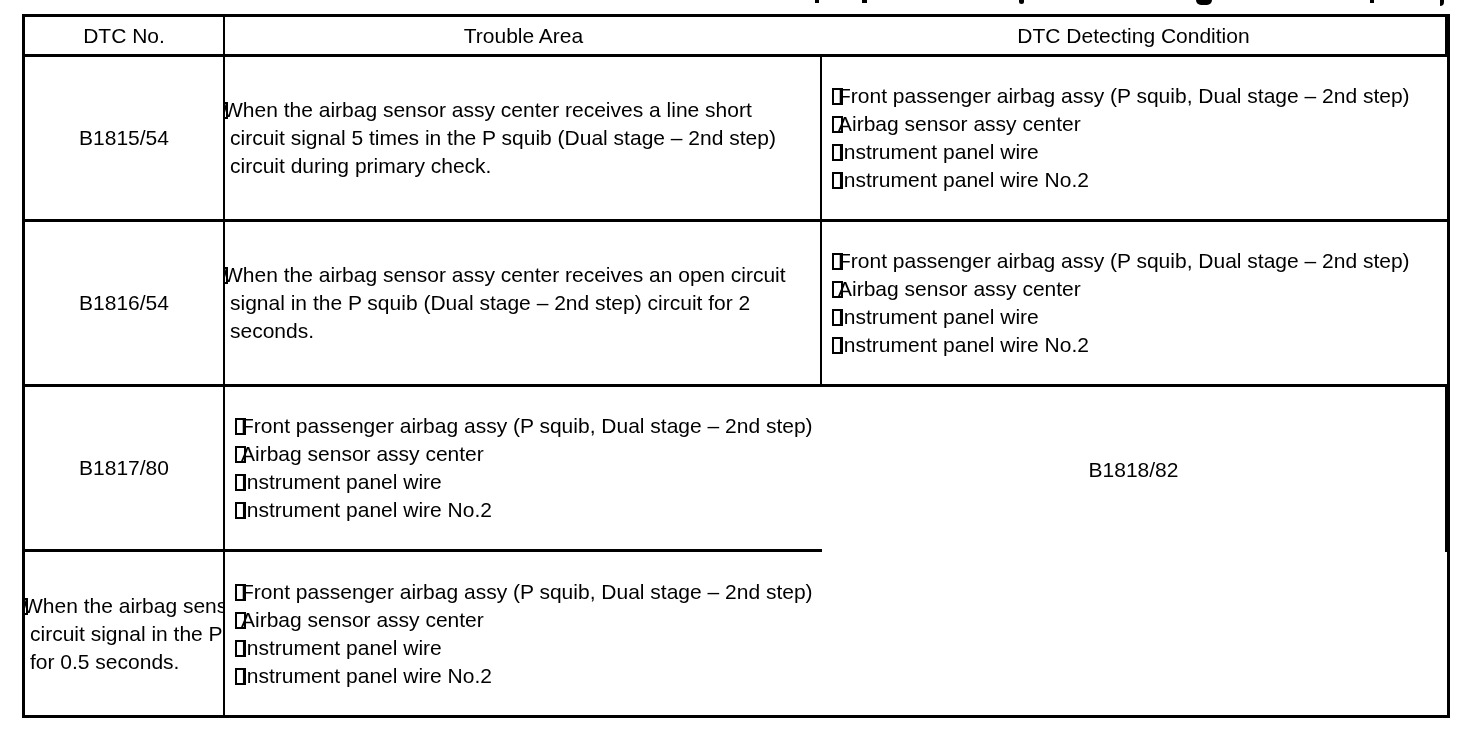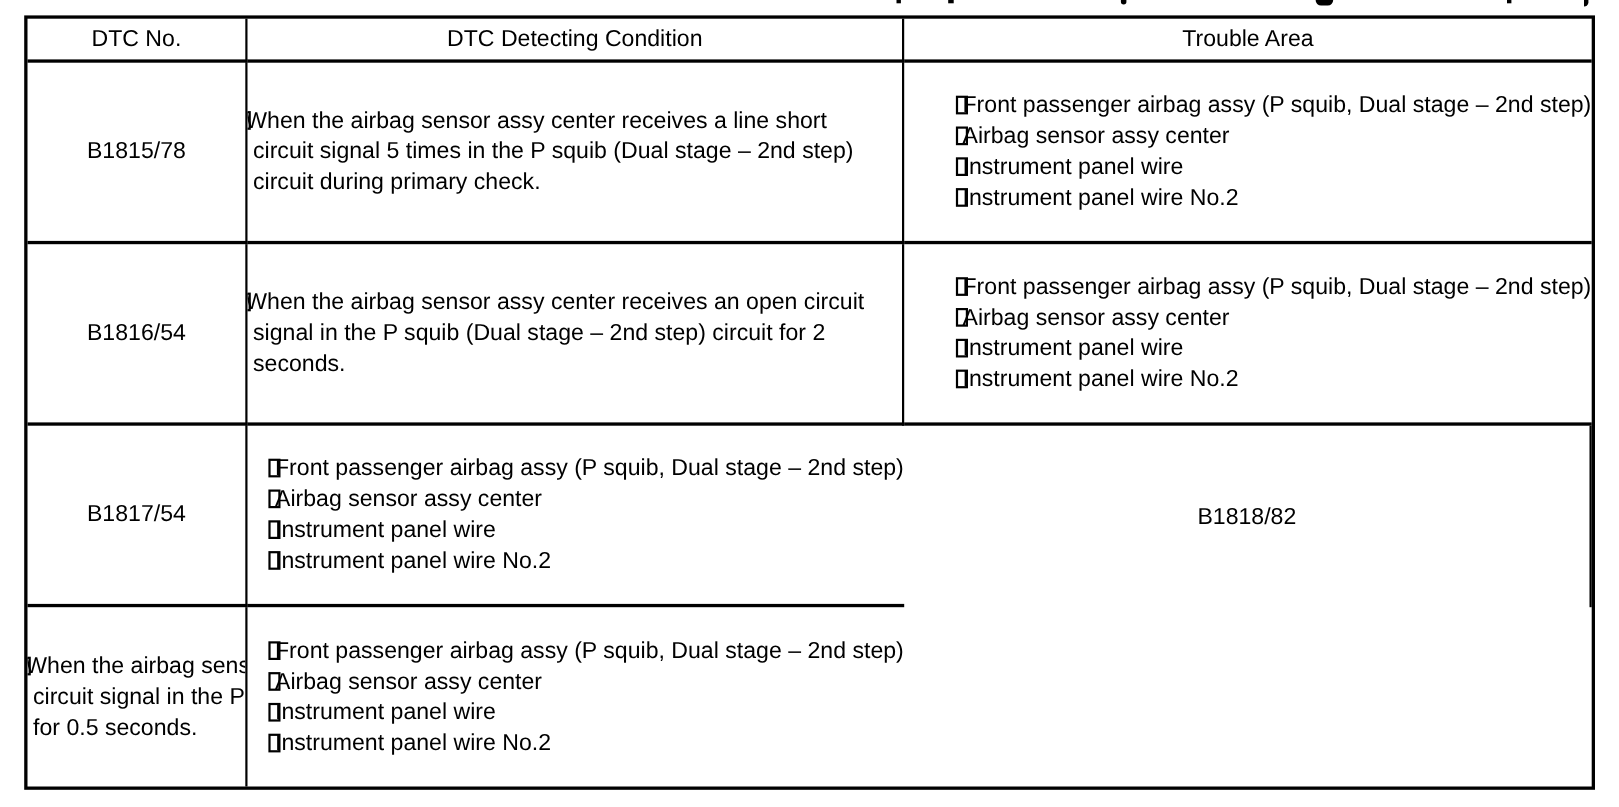--- a/index.html
+++ b/index.html
@@ -34,21 +34,21 @@
   .cell {
     border-right: 2px solid #000;
     border-bottom: 3px solid #000;
     display: flex;
     flex-direction: column;
     justify-content: center;
     font-size: 21px;
     line-height: 28px;
     overflow: hidden;
   }
-  .cell.last-col { border-right: none; align-items: flex-end; }
+  .cell.last-col { border-right: none; }
   .cell.last-row { border-bottom: none; }
   .cell.center { align-items: center; text-align: center; }
 
   .cond {
     margin-left: 5px;
     width: 560px;
     text-indent: -13px;
   }
   .trouble-item {
     margin-left: 20px;
@@ -75,29 +75,29 @@
   <div class="frag f3"></div>
   <div class="frag f4"></div>
   <div class="frag f5"></div>
   <div class="frag f6"></div>
 
   <div class="dtc-table">
 
     <div class="cell center">
       <span>DTC No.</span>
     </div>
+    <div class="cell center last-col">
+      <span>Trouble Area</span>
+    </div>
     <div class="cell center">
       <span>DTC Detecting Condition</span>
     </div>
-    <div class="cell center last-col">
-      <span>Trouble Area</span>
-    </div>
 
     <div class="cell center">
-      <span>B1815/78</span>
+      <span>B1815/54</span>
     </div>
     <div class="cell">
       <div class="cond"><span class="bullet"></span><span>When the airbag sensor assy center receives a line short circuit signal 5 times in the P squib (Dual stage – 2nd step) circuit during primary check.</span></div>
     </div>
     <div class="cell last-col">
       <div class="trouble-item"><span class="bullet"></span><span>Front passenger airbag assy (P squib, Dual stage – 2nd step)</span></div>
       <div class="trouble-item"><span class="bullet"></span><span>Airbag sensor assy center</span></div>
       <div class="trouble-item"><span class="bullet"></span><span>Instrument panel wire</span></div>
       <div class="trouble-item"><span class="bullet"></span><span>Instrument panel wire No.2</span></div>
     </div>
@@ -109,21 +109,21 @@
       <div class="cond"><span class="bullet"></span><span>When the airbag sensor assy center receives an open circuit signal in the P squib (Dual stage – 2nd step) circuit for 2 seconds.</span></div>
     </div>
     <div class="cell last-col">
       <div class="trouble-item"><span class="bullet"></span><span>Front passenger airbag assy (P squib, Dual stage – 2nd step)</span></div>
       <div class="trouble-item"><span class="bullet"></span><span>Airbag sensor assy center</span></div>
       <div class="trouble-item"><span class="bullet"></span><span>Instrument panel wire</span></div>
       <div class="trouble-item"><span class="bullet"></span><span>Instrument panel wire No.2</span></div>
     </div>
 
     <div class="cell center">
-      <span>B1817/54</span>
+      <span>B1817/80</span>
     </div>
     <div class="cell last-col">
       <div class="trouble-item"><span class="bullet"></span><span>Front passenger airbag assy (P squib, Dual stage – 2nd step)</span></div>
       <div class="trouble-item"><span class="bullet"></span><span>Airbag sensor assy center</span></div>
       <div class="trouble-item"><span class="bullet"></span><span>Instrument panel wire</span></div>
       <div class="trouble-item"><span class="bullet"></span><span>Instrument panel wire No.2</span></div>
     </div>
 
     <div class="cell center last-row">
       <span>B1818/82</span>

